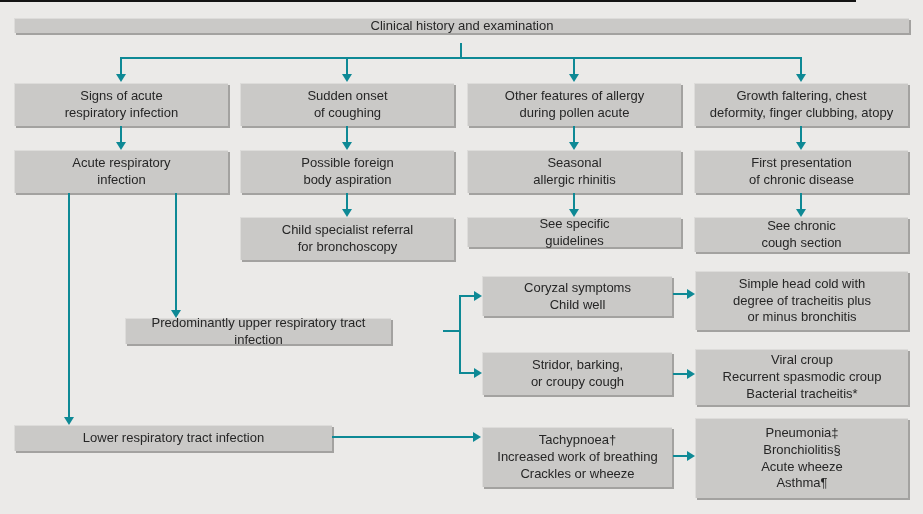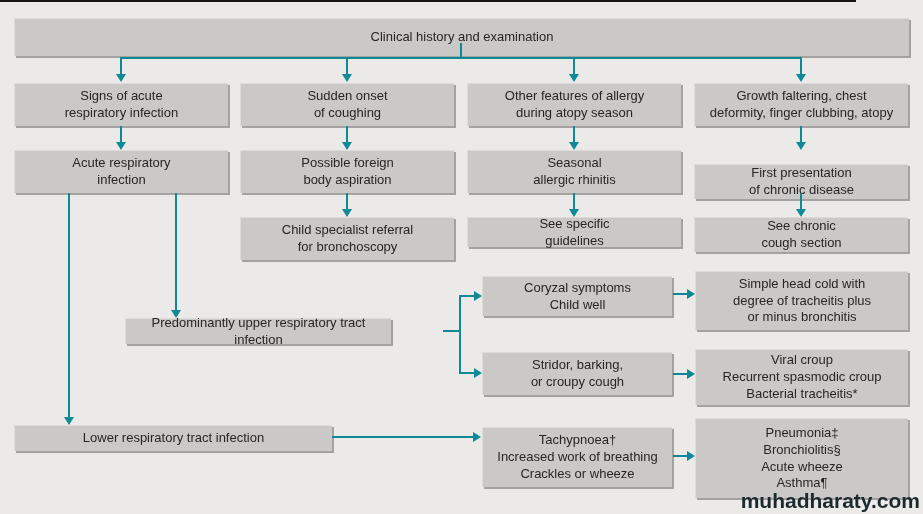--- a/index.html
+++ b/index.html
@@ -57,58 +57,58 @@
     letter-spacing:0;
   }
 </style>
 </head>
 <body>
 
 <div id="canvas">
 
   <div class="topline"></div>
 
-  <div class="box" style="left:14px;top:18px;width:895px;height:38px">Clinical history and examination</div>
+  <div class="box" style="left:14px;top:18px;width:895px;height:15px">Clinical history and examination</div>
 
   <div class="vline" style="left:460px;top:43px;height:15px"></div>
   <div class="hline" style="left:120px;top:57px;width:682px"></div>
   <div class="vline" style="left:120px;top:57px;height:17px"></div>
   <div class="arr-down" style="left:116px;top:74px"></div>
   <div class="vline" style="left:346px;top:57px;height:17px"></div>
   <div class="arr-down" style="left:342px;top:74px"></div>
   <div class="vline" style="left:573px;top:57px;height:17px"></div>
   <div class="arr-down" style="left:569px;top:74px"></div>
   <div class="vline" style="left:800px;top:57px;height:17px"></div>
   <div class="arr-down" style="left:796px;top:74px"></div>
 
   <div class="box" style="left:240px;top:83px;width:214px;height:43px">Sudden onset
 of coughing</div>
   <div class="box" style="left:14px;top:83px;width:214px;height:43px">Signs of acute
 respiratory infection</div>
   <div class="box" style="left:467px;top:83px;width:214px;height:43px">Other features of allergy
-during atopy season</div>
+during pollen acute</div>
   <div class="box" style="left:694px;top:83px;width:214px;height:43px">Growth faltering, chest
 deformity, finger clubbing, atopy</div>
 
   <div class="vline" style="left:120px;top:126px;height:16px"></div>
   <div class="arr-down" style="left:116px;top:142px"></div>
   <div class="vline" style="left:346px;top:126px;height:16px"></div>
   <div class="arr-down" style="left:342px;top:142px"></div>
   <div class="vline" style="left:573px;top:126px;height:16px"></div>
   <div class="arr-down" style="left:569px;top:142px"></div>
   <div class="vline" style="left:800px;top:126px;height:16px"></div>
   <div class="arr-down" style="left:796px;top:142px"></div>
 
   <div class="box" style="left:14px;top:150px;width:214px;height:43px">Acute respiratory
 infection</div>
   <div class="box" style="left:240px;top:150px;width:214px;height:43px">Possible foreign
 body aspiration</div>
   <div class="box" style="left:467px;top:150px;width:214px;height:43px">Seasonal
 allergic rhinitis</div>
-  <div class="box" style="left:694px;top:164px;width:214px;height:35px">First presentation
+  <div class="box" style="left:694px;top:150px;width:214px;height:43px">First presentation
 of chronic disease</div>
 
   <div class="vline" style="left:346px;top:193px;height:16px"></div>
   <div class="arr-down" style="left:342px;top:209px"></div>
   <div class="vline" style="left:573px;top:193px;height:16px"></div>
   <div class="arr-down" style="left:569px;top:209px"></div>
   <div class="vline" style="left:800px;top:193px;height:16px"></div>
   <div class="arr-down" style="left:796px;top:209px"></div>
 
   <div class="box" style="left:240px;top:217px;width:214px;height:43px">Child specialist referral
@@ -155,15 +155,14 @@
   <div class="box" style="left:482px;top:427px;width:190px;height:60px">Tachypnoea†
 Increased work of breathing
 Crackles or wheeze</div>
   <div class="hline" style="left:673px;top:455px;width:14px"></div>
   <div class="arr-right" style="left:687px;top:451px"></div>
   <div class="box" style="left:695px;top:418px;width:213px;height:80px">Pneumonia‡
 Bronchiolitis§
 Acute wheeze
 Asthma¶</div>
 
-  <div class="watermark">muhadharaty.com</div>
 
 </div>
 
 </body></html>

